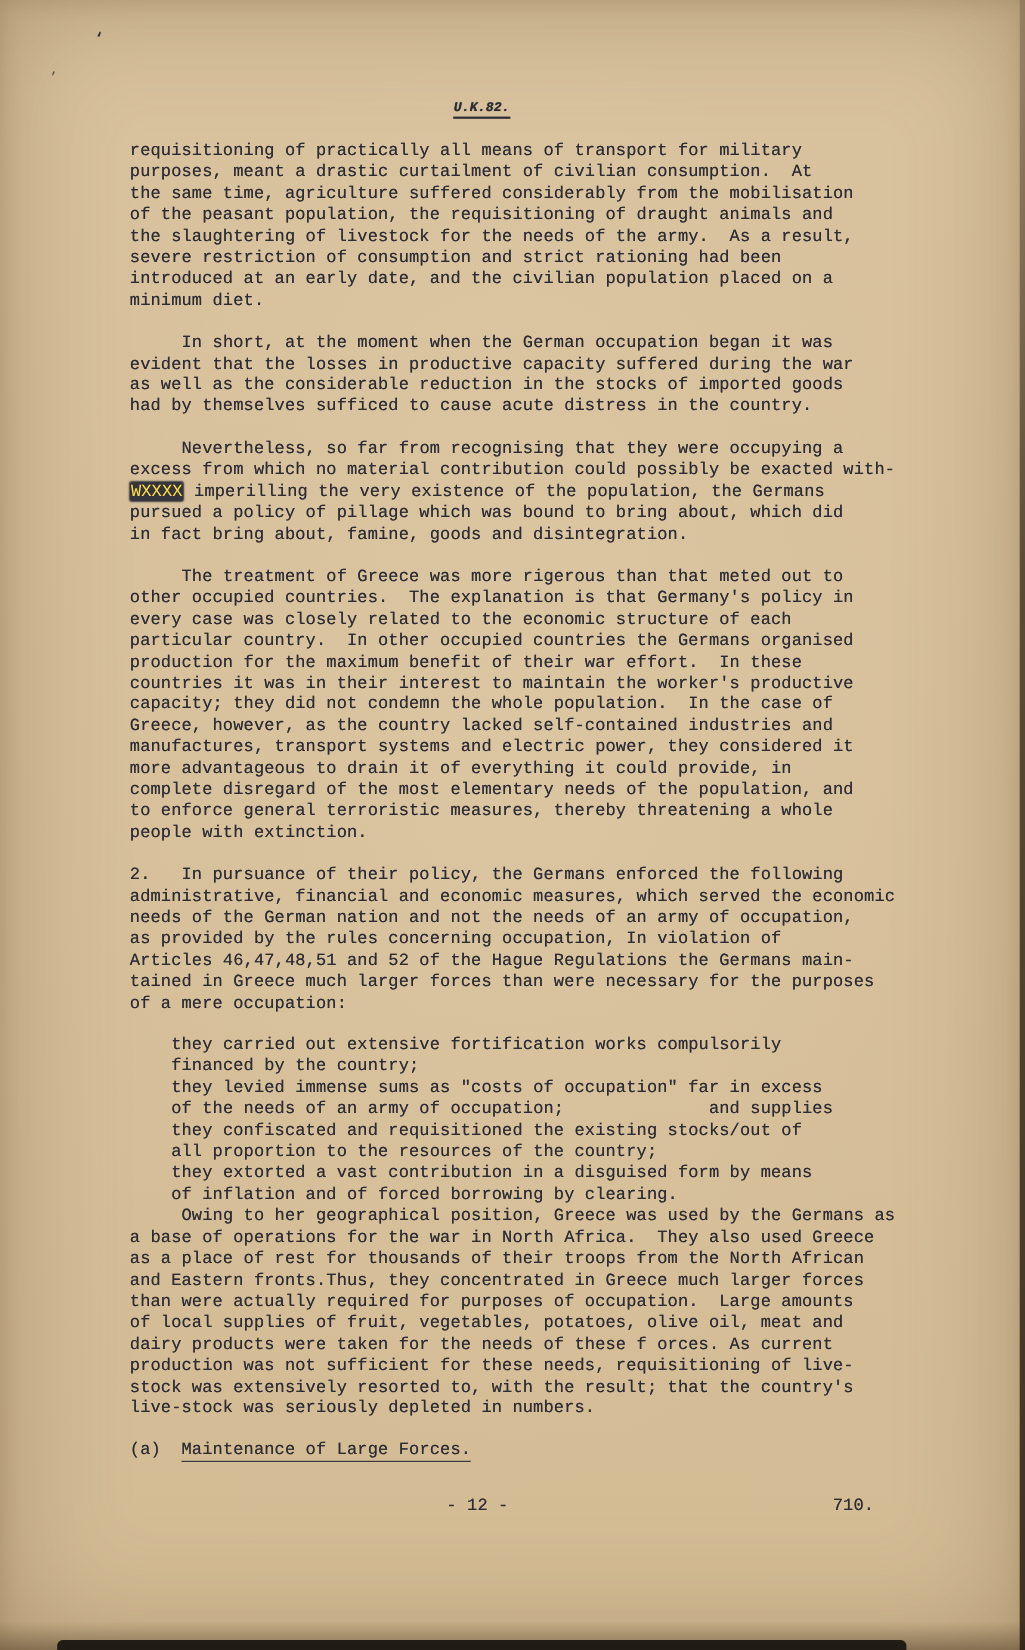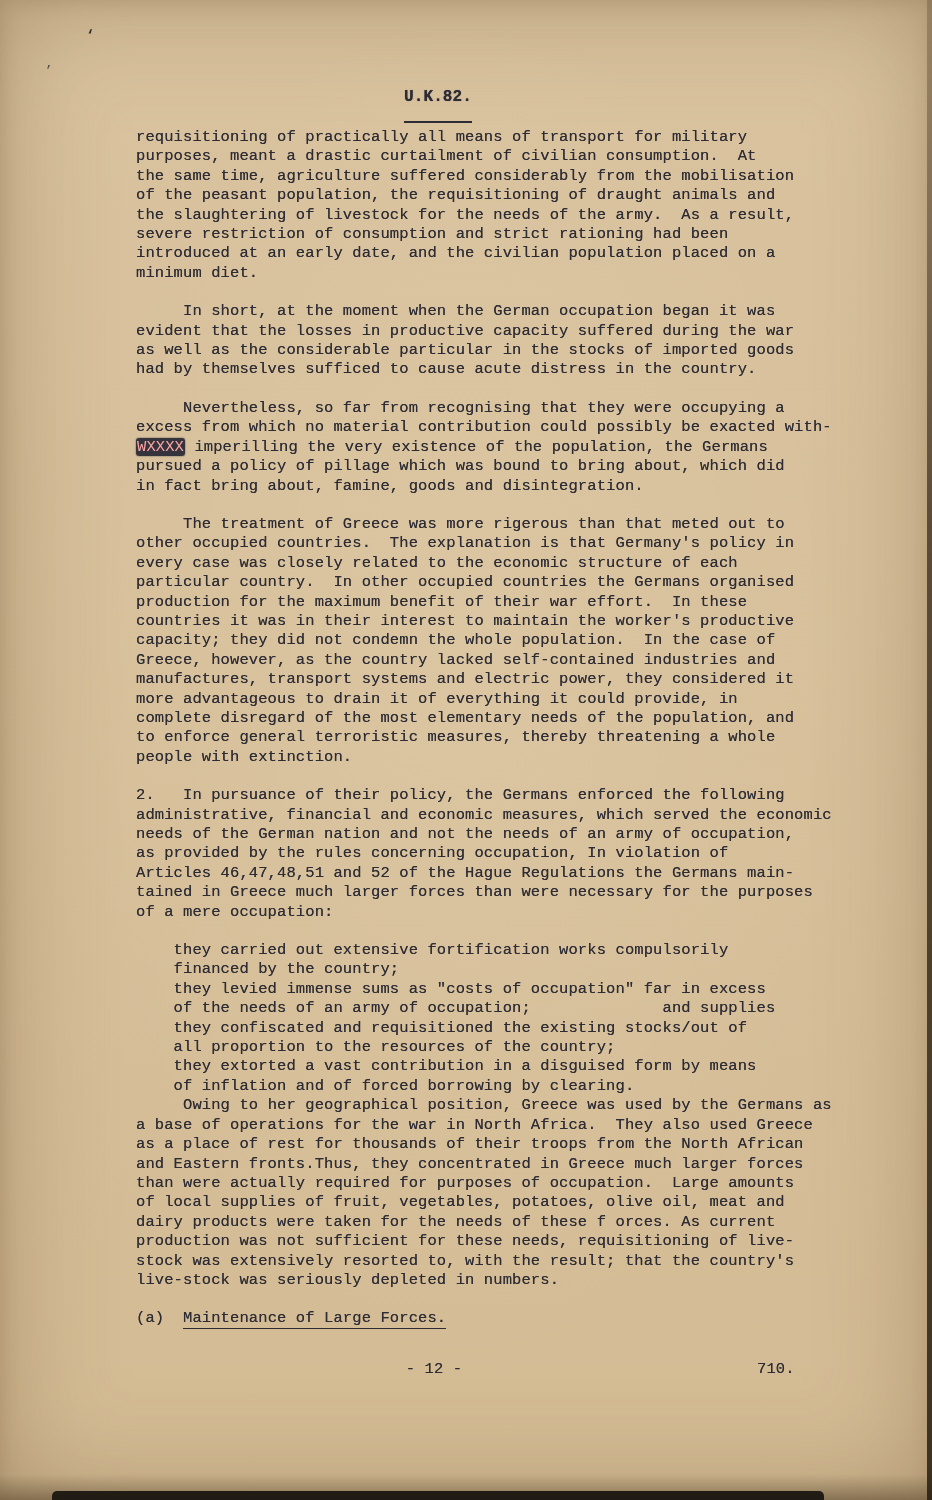--- a/index.html
+++ b/index.html
@@ -22,31 +22,32 @@
     font-size:15.5px;
     line-height:19.4px;
     letter-spacing:0.1px;
     text-shadow:0 0 0.6px rgba(45,44,52,0.75);
   }
   .doc-ref {
     position:absolute; top:88px; left:118px; width:640px;
     text-align:center;
   }
   .doc-ref span {
-    font-size:16px; font-weight:bold;
-    border-bottom:2px solid #2d2c34; padding-bottom:15px;
+    font-size:12px; font-weight:bold;
+    border-bottom:2px solid #2d2c34; padding-bottom:1px;
     text-shadow:0 0 0.7px rgba(45,44,52,0.9);
+    font-style:italic;
   }
-  .content { position:absolute; left:136px; top:128px; width:730px; }
+  .content { position:absolute; left:118px; top:128px; width:730px; }
   .para { margin-bottom:19px; }
   .list-block { }
   .heading-a { margin-bottom:20px; }
   .heading-a .u2 { border-bottom:1.6px solid #2d2c34; padding-bottom:1px; }
   .blot {
-    background:#35343c; color:#fca5a5;
+    background:#35343c; color:#fde047;
     border-radius:3px; padding:0 1px;
     box-shadow:0 0 1.5px #35343c;
     text-align:right;
   }
   .footer-row { position:absolute; top:1360px; left:0; width:932px; height:24px; }
   .page-num { position:absolute; left:0; width:868px; text-align:center; font-size:15.5px; text-shadow:0 0 0.6px rgba(45,44,52,0.75); }
   .folio { position:absolute; left:757px; font-size:15.5px; text-shadow:0 0 0.6px rgba(45,44,52,0.75); }
   .edge-right {
     position:absolute; right:0; top:0; width:5px; height:100%;
     background:linear-gradient(to bottom, rgba(60,45,28,0.25) 0%, rgba(40,28,16,0.65) 35%, rgba(32,22,12,0.8) 100%);
@@ -81,21 +82,21 @@
 purposes, meant a drastic curtailment of civilian consumption.  At
 the same time, agriculture suffered considerably from the mobilisation
 of the peasant population, the requisitioning of draught animals and
 the slaughtering of livestock for the needs of the army.  As a result,
 severe restriction of consumption and strict rationing had been
 introduced at an early date, and the civilian population placed on a
 minimum diet.</p>
 
     <p class="tw para">     In short, at the moment when the German occupation began it was
 evident that the losses in productive capacity suffered during the war
-as well as the considerable particular in the stocks of imported goods
+as well as the considerable reduction in the stocks of imported goods
 had by themselves sufficed to cause acute distress in the country.</p>
 
     <p class="tw para"><span>     Nevertheless, so far from recognising that they were occupying a
 excess from which no material contribution could possibly be exacted with-
 </span><span class="blot">WXXXX</span><span> imperilling the very existence of the population, the Germans
 pursued a policy of pillage which was bound to bring about, which did
 in fact bring about, famine, goods and disintegration.</span></p>
 
     <p class="tw para">     The treatment of Greece was more rigerous than that meted out to
 other occupied countries.  The explanation is that Germany's policy in

